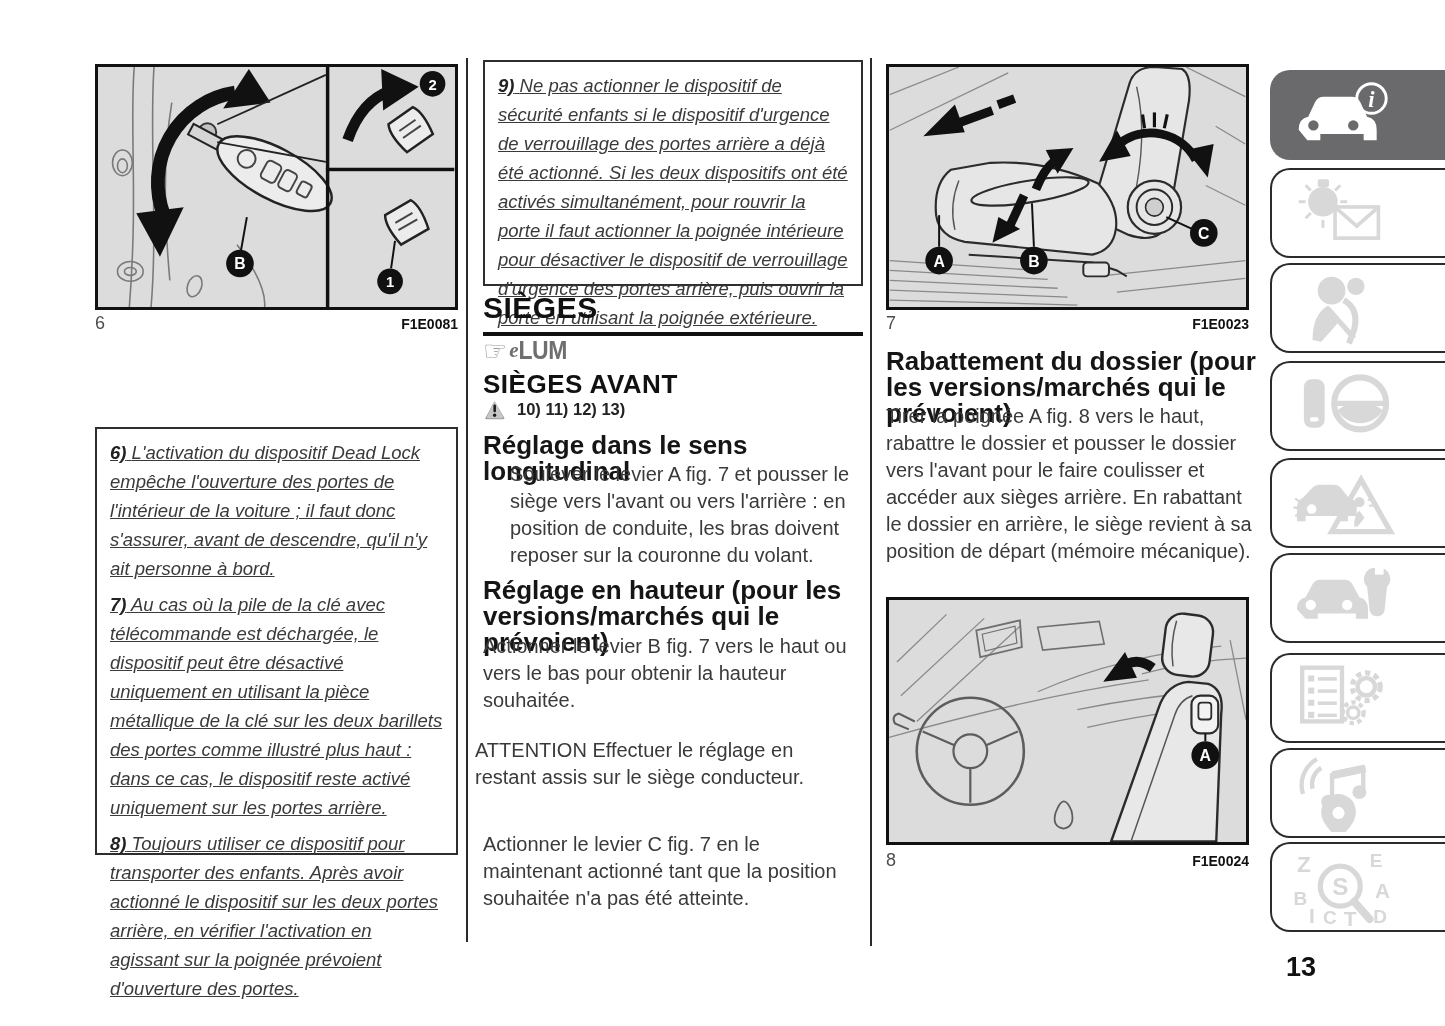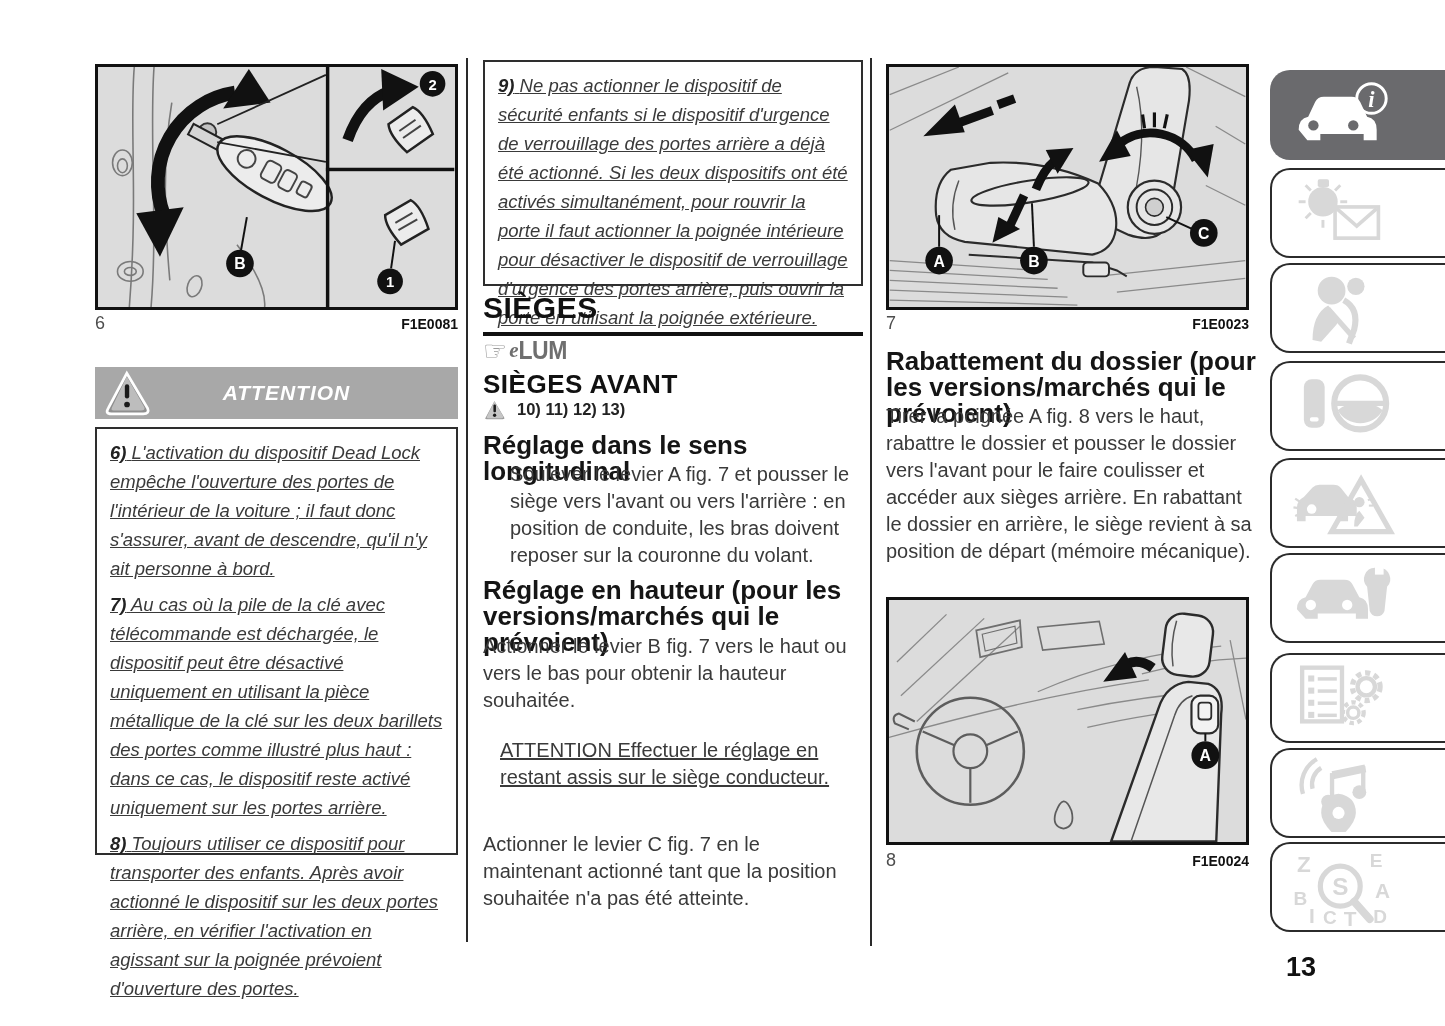--- a/index.html
+++ b/index.html
@@ -124,29 +124,20 @@
       <line x1="300" y1="176" x2="296" y2="204" stroke="#111" stroke-width="2"></line>
       <circle cx="295" cy="217" r="13" fill="#111"></circle>
       <text class="marker" x="295" y="223" font-size="15" text-anchor="middle">1</text>
     </svg>
   </div>
   <div class="figcaption" style="left:95px; top:313px; width:363px;">
     <span class="fignum">6</span>
     <span class="figcode">F1E0081</span>
   </div>
 
-  <div class="attnbar" style="left:95px; top:367px; width:363px; height:52px;">
-    <svg width="52" height="46" viewBox="0 0 44 42" style="margin-left:8px;">
-      <path d="M20,3 L39,35 Q41,40 35,40 L6,40 Q0,40 3,35 Z" fill="#8f8f8f" stroke="#ffffff" stroke-width="2.5"></path>
-      <path d="M20,6 L36,34 Q37,37 33,37 L8,37 Q5,37 6.5,34 Z" fill="#bdbdbd"></path>
-      <rect x="18.2" y="13" width="4" height="13" rx="2" fill="#1a1a1a"></rect>
-      <circle cx="20.2" cy="31.5" r="2.6" fill="#1a1a1a"></circle>
-    </svg>
-    <span class="attn-label">ATTENTION</span>
-  </div>
 
   <div class="notebox" style="left:95px; top:427px; width:363px; height:428px;">
     <p><b>6)</b> <span>L'activation du dispositif Dead Lock empêche l'ouverture des portes de l'intérieur de la voiture ; il faut donc s'assurer, avant de descendre, qu'il n'y ait personne à bord.</span></p>
     <p><b>7)</b> <span>Au cas où la pile de la clé avec télécommande est déchargée, le dispositif peut être désactivé uniquement en utilisant la pièce métallique de la clé sur les deux barillets des portes comme illustré plus haut : dans ce cas, le dispositif reste activé uniquement sur les portes arrière.</span></p>
     <p><b>8)</b> <span>Toujours utiliser ce dispositif pour transporter des enfants. Après avoir actionné le dispositif sur les deux portes arrière, en vérifier l'activation en agissant sur la poignée prévoient d'ouverture des portes.</span></p>
   </div>
 
   <div class="notebox" style="left:483px; top:60px; width:380px; height:226px;">
     <p><b>9)</b> <span>Ne pas actionner le dispositif de sécurité enfants si le dispositif d'urgence de verrouillage des portes arrière a déjà été actionné. Si les deux dispositifs ont été activés simultanément, pour rouvrir la porte il faut actionner la poignée intérieure pour désactiver le dispositif de verrouillage d'urgence des portes arrière, puis ouvrir la porte en utilisant la poignée extérieure.</span></p>
   </div>
@@ -170,21 +161,21 @@
     </svg>
     <span>10) 11) 12) 13)</span>
   </div>
 
   <div class="h4" style="left:483px; top:432px; width:380px;">Réglage dans le sens longitudinal</div>
   <div class="para" style="left:510px; top:461px; width:380px;">Soulever le levier A fig. 7 et pousser le siège vers l'avant ou vers l'arrière : en position de conduite, les bras doivent reposer sur la couronne du volant.</div>
 
   <div class="h4" style="left:483px; top:577px; width:380px;">Réglage en hauteur (pour les versions/marchés qui le prévoient)</div>
   <div class="para" style="left:483px; top:633px; width:380px;">Actionner le levier B fig. 7 vers le haut ou vers le bas pour obtenir la hauteur souhaitée.</div>
 
-  <div class="para" style="left:500px; top:737px; width:380px;text-decoration:underline;">ATTENTION Effectuer le réglage en restant assis sur le siège conducteur.</div>
+  <div class="para" style="left:475px; top:737px; width:380px;">ATTENTION Effectuer le réglage en restant assis sur le siège conducteur.</div>
 
   <div class="para" style="left:483px; top:831px; width:380px;">Actionner le levier C fig. 7 en le maintenant actionné tant que la position souhaitée n'a pas été atteinte.</div>
 
   <div class="figframe" style="left:886px; top:64px; width:363px; height:246px;">
     <svg viewBox="0 0 360 243">
       <rect x="0" y="0" width="360" height="243" fill="#dcdcdc"></rect>
 
       <g stroke="#8a8a8a" stroke-width="1.3" fill="none">
         <path d="M0,28 L70,0"></path>
           <path d="M0,64 L120,6"></path>

